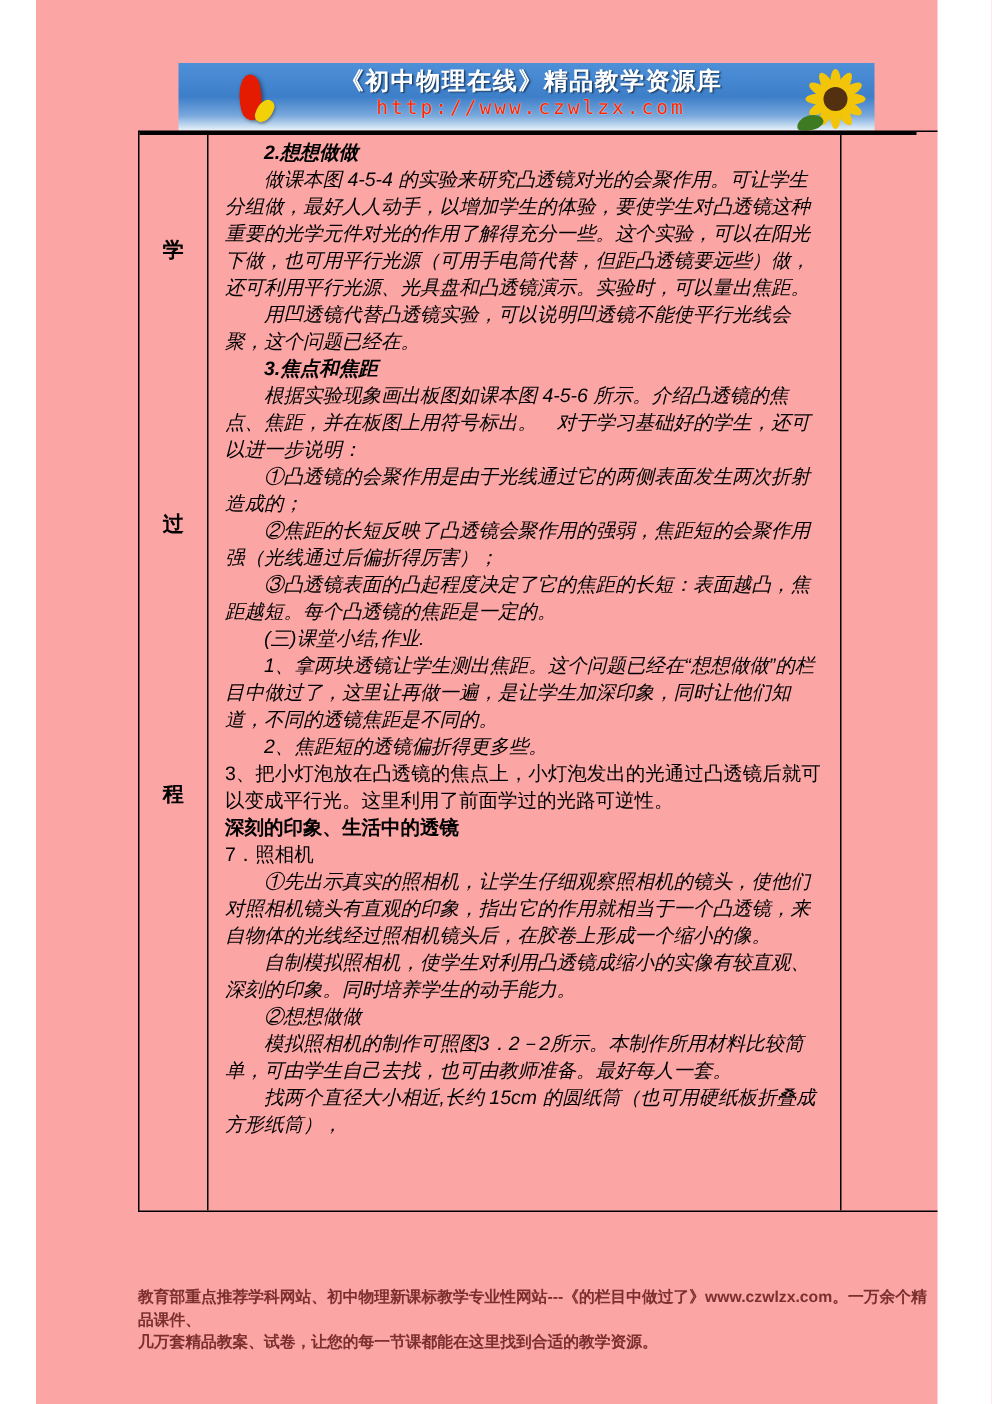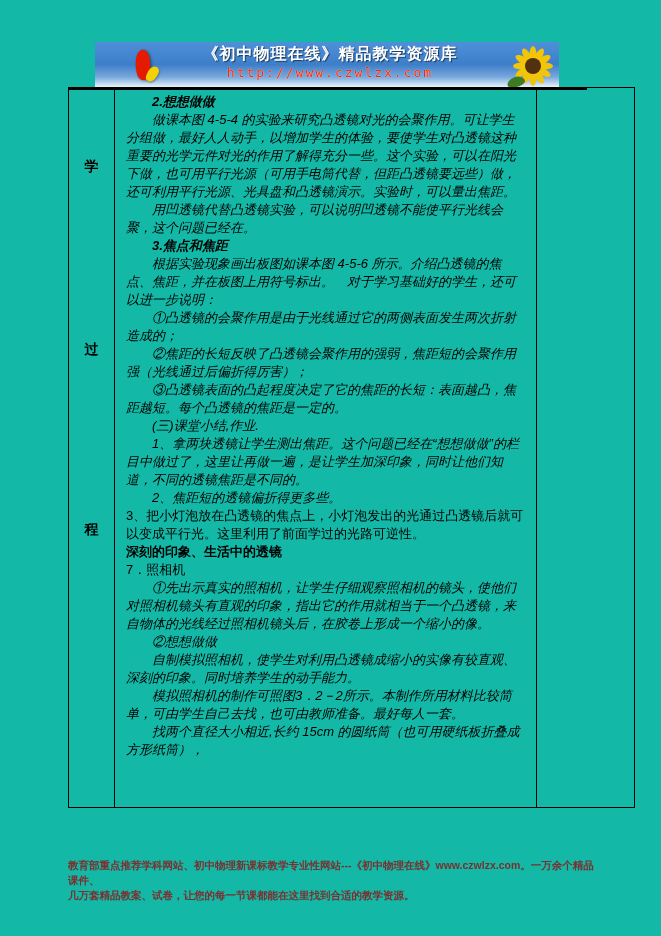--- a/index.html
+++ b/index.html
@@ -1,17 +1,17 @@
 <!DOCTYPE html>
 <html><head>
 <meta charset="utf-8">
 <style>
   html,body{margin:0;padding:0;background:#ffffff;}
-  #page{position:relative;width:661px;height:936px;background:#14b8a6;overflow:hidden;
-        font-family:"Liberation Sans",sans-serif;color:#000;}
+  #page{position:relative;width:601px;height:936px;background:#fca5a5;overflow:hidden;
+        font-family:"Liberation Sans",sans-serif;color:#000;margin-left:24px;}
 
   
   .banner{position:absolute;left:95px;top:42px;width:464px;height:45px;
           background:linear-gradient(180deg,#4e90d8 0%,#3d7ec9 50%,#79a8dc 78%,#cfe2f3 95%,#e8f1fa 100%);
           overflow:hidden;}
   .banner-inner{position:absolute;left:62px;top:2px;right:56px;text-align:center;}
   .banner-title{font-size:16px;font-weight:bold;color:#ffffff;letter-spacing:1px;
                 text-shadow:1px 1px 1px #1a3a5c;white-space:nowrap;}
   .banner-url{font-size:13px;font-weight:normal;color:#ff2400;letter-spacing:2px;
               font-family:"DejaVu Sans Mono",monospace;text-shadow:0 0 1px #ffffff;white-space:nowrap;}
@@ -102,27 +102,27 @@
       <p class="gap indent">①凸透镜的会聚作用是由于光线通过它的两侧表面发生两次折射造成的；</p>
       <p class="gap indent">②焦距的长短反映了凸透镜会聚作用的强弱，焦距短的会聚作用强（光线通过后偏折得厉害）；</p>
       <p class="gap indent">③凸透镜表面的凸起程度决定了它的焦距的长短：表面越凸，焦距越短。每个凸透镜的焦距是一定的。</p>
       <p class="gap indent">(三)课堂小结,作业.</p>
       <p class="gap indent">1、拿两块透镜让学生测出焦距。这个问题已经在“想想做做”的栏目中做过了，这里让再做一遍，是让学生加深印象，同时让他们知道，不同的透镜焦距是不同的。</p>
       <p class="gap indent">2、焦距短的透镜偏折得更多些。</p>
       <p class="gap">3、把小灯泡放在凸透镜的焦点上，小灯泡发出的光通过凸透镜后就可以变成平行光。这里利用了前面学过的光路可逆性。</p>
       <p class="bold center">深刻的印象、生活中的透镜</p>
       <p>7．照相机</p>
       <p class="indent">①先出示真实的照相机，让学生仔细观察照相机的镜头，使他们对照相机镜头有直观的印象，指出它的作用就相当于一个凸透镜，来自物体的光线经过照相机镜头后，在胶卷上形成一个缩小的像。</p>
+      <p class="indent">自制模拟照相机，使学生对利用凸透镜成缩小的实像有较直观、深刻的印象。同时培养学生的动手能力。</p>
       <p class="indent">②想想做做</p>
-      <p class="indent">自制模拟照相机，使学生对利用凸透镜成缩小的实像有较直观、深刻的印象。同时培养学生的动手能力。</p>
       <p class="indent">模拟照相机的制作可照图3．2－2所示。本制作所用材料比较简单，可由学生自己去找，也可由教师准备。最好每人一套。</p>
       <p class="indent">找两个直径大小相近,长约 15cm 的圆纸筒（也可用硬纸板折叠成方形纸筒），</p>
     </div>
 
     <div class="col-right"></div>
   </div>
 
   <div class="footer">
-    <div>教育部重点推荐学科网站、初中物理新课标教学专业性网站---《初中物理在线》www.czwlzx.com。一万余个精品课件、</div>
+    <div>教育部重点推荐学科网站、初中物理新课标教学专业性网站---《的栏目中做过了》www.czwlzx.com。一万余个精品课件、</div>
     <div>几万套精品教案、试卷，让您的每一节课都能在这里找到合适的教学资源。</div>
   </div>
 
 </div>
 
 </body></html>

